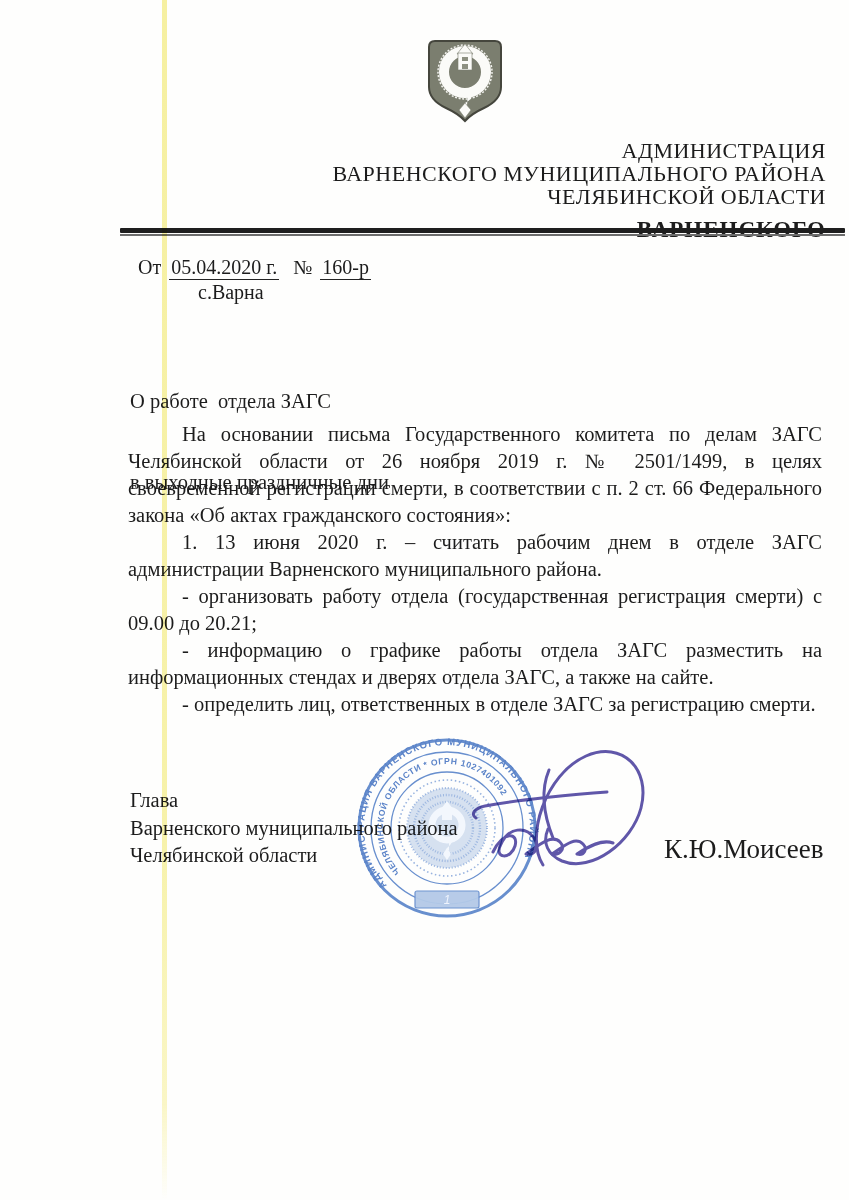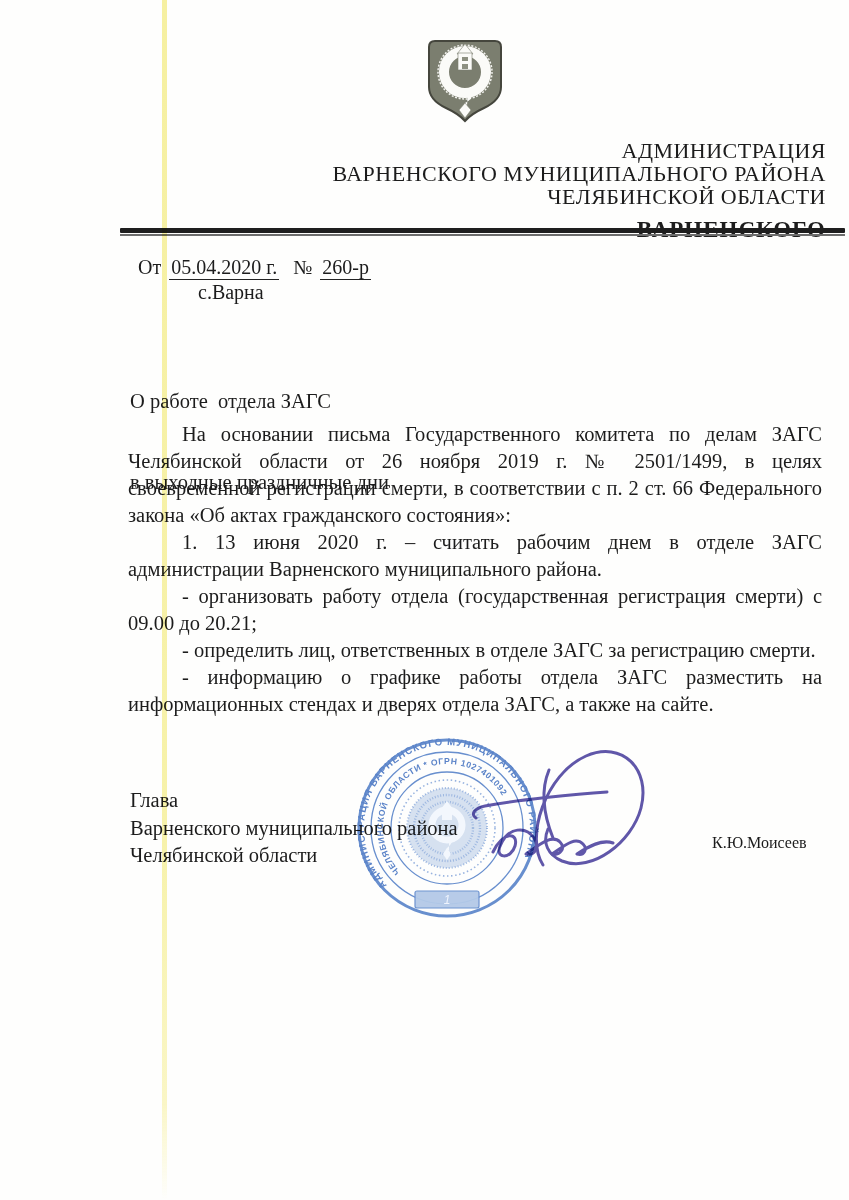--- a/index.html
+++ b/index.html
@@ -29,21 +29,21 @@
   .gap1{display:inline-block;width:8px;}
   .gap2{display:inline-block;width:14px;}
   .place{left:198px;top:281px;font-size:20px;}
   
   .subject{left:130px;top:334px;font-size:20.5px;line-height:27px;white-space:pre-wrap;}
   
   .body-text{left:128px;top:421px;width:694px;font-size:20.5px;line-height:27px;text-align:justify;}
   .body-text p{margin:0;text-indent:54px;}
   
   .sig-block{left:130px;top:787px;font-size:20.5px;line-height:27.5px;}
-  .sig-name{left:664px;top:834px;font-size:16px;margin-left:48px;}
+  .sig-name{left:664px;top:834px;font-size:27px;}
   
   .stamp-wrap{left:352px;top:733px;width:190px;height:190px;mix-blend-mode:multiply;opacity:.92;}
   .autograph{left:455px;top:722px;width:235px;height:180px;mix-blend-mode:multiply;opacity:.88;}
   .coat{left:427px;top:39px;width:76px;height:84px;}
 </style>
 </head>
 <body>
 
 <div class="page">
 
@@ -69,35 +69,35 @@
     <div class="org-line">ЧЕЛЯБИНСКОЙ ОБЛАСТИ</div>
     <div class="doc-type">ВАРНЕНСКОГО</div>
   </div>
 
   <div class="abs rule">
     <div class="rule-thick"></div>
     <div class="rule-thin"></div>
   </div>
 
   <div class="abs meta">
-    <span>От</span><span class="gap1"></span><span class="u">05.04.2020 г.</span><span class="gap2"></span><span>№</span><span class="gap1"></span><span class="u">260-р</span>
+    <span>От</span><span class="gap1"></span><span class="u">05.04.2020 г.</span><span class="gap2"></span><span>№</span><span class="gap1"></span><span class="u">160-р</span>
   </div>
   <div class="abs place">с.Варна</div>
 
   <div class="abs subject">
     <div>О работе  отдела ЗАГС</div>
     <div>в выходные праздничные дни</div>
   </div>
 
   <div class="abs body-text">
     <p>На основании письма Государственного комитета по делам ЗАГС Челябинской области от 26 ноября 2019 г. № 2501/1499, в целях своевременной регистрации смерти, в соответствии с п. 2 ст. 66 Федерального закона «Об актах гражданского состояния»:</p>
     <p>1. 13 июня 2020 г. – считать рабочим днем в отделе ЗАГС администрации Варненского муниципального района.</p>
     <p>- организовать работу отдела (государственная регистрация смерти) с 09.00 до 20.21;</p>
+    <p>- информацию о графике работы отдела ЗАГС разместить на информационных стендах и дверях отдела ЗАГС, а также на сайте.</p>
     <p>- определить лиц, ответственных в отделе ЗАГС за регистрацию смерти.</p>
-    <p>- информацию о графике работы отдела ЗАГС разместить на информационных стендах и дверях отдела ЗАГС, а также на сайте.</p>
   </div>
 
   <div class="abs sig-block">
     <div>Глава</div>
     <div>Варненского муниципального района</div>
     <div>Челябинской области</div>
   </div>
   <div class="abs sig-name">К.Ю.Моисеев</div>
 
   <div class="abs stamp-wrap">

